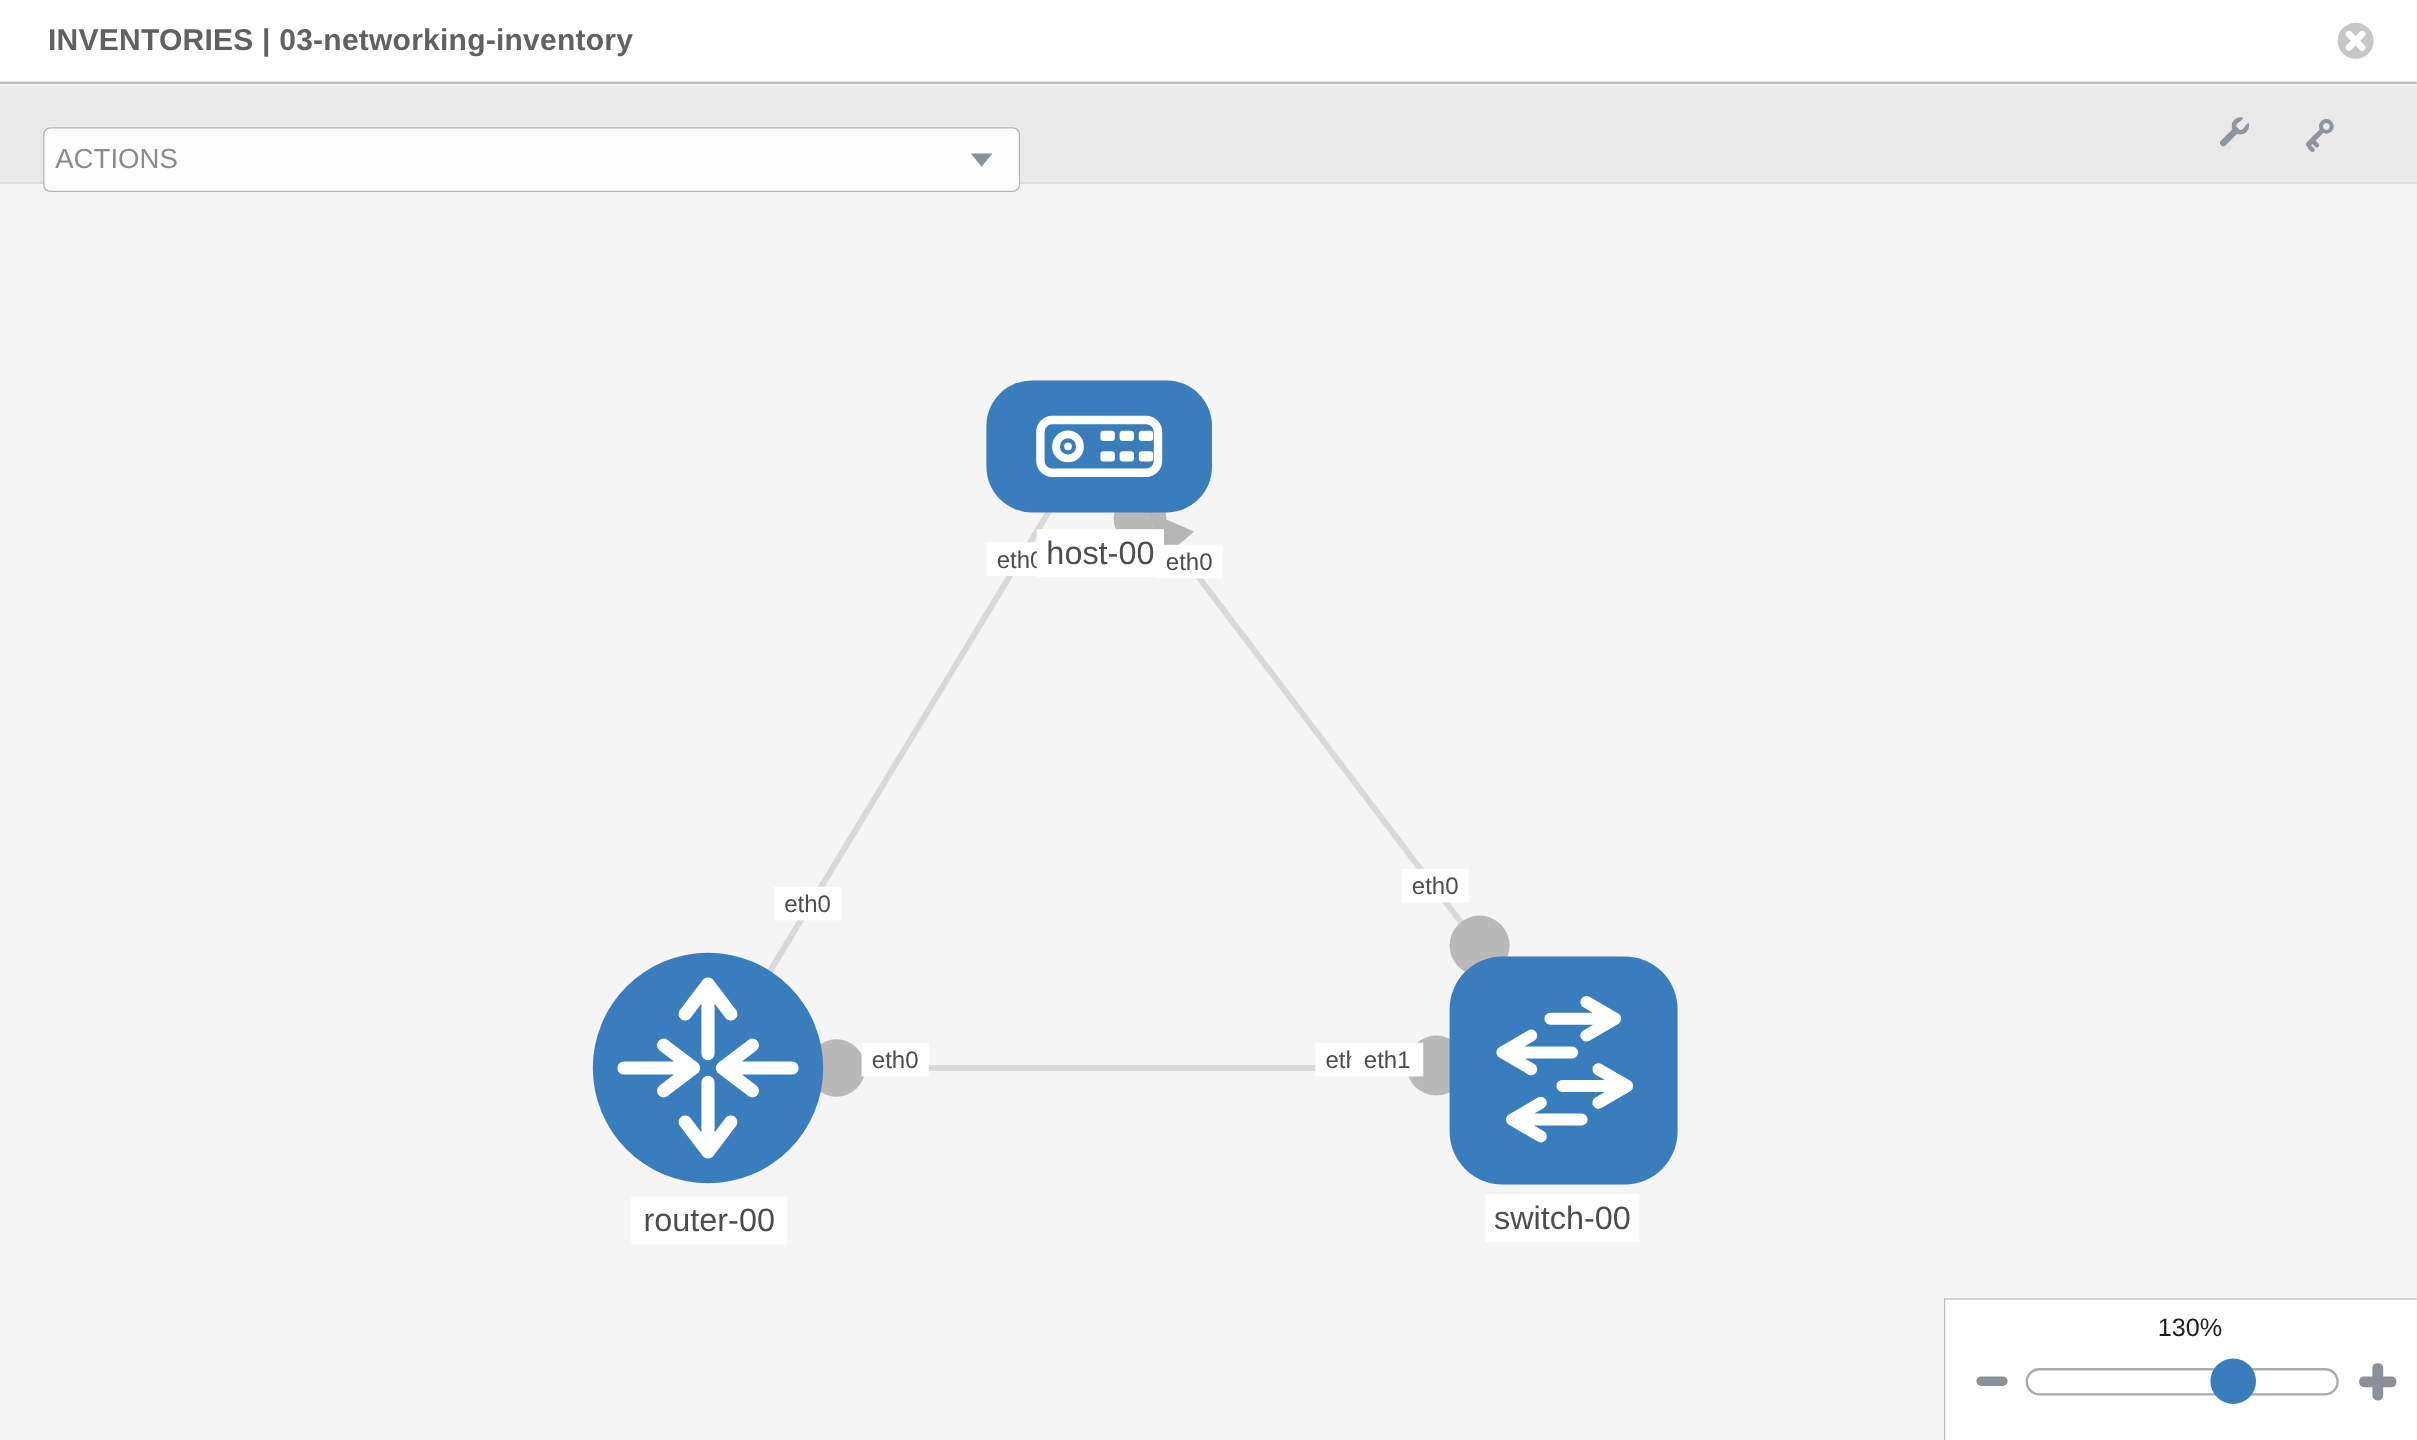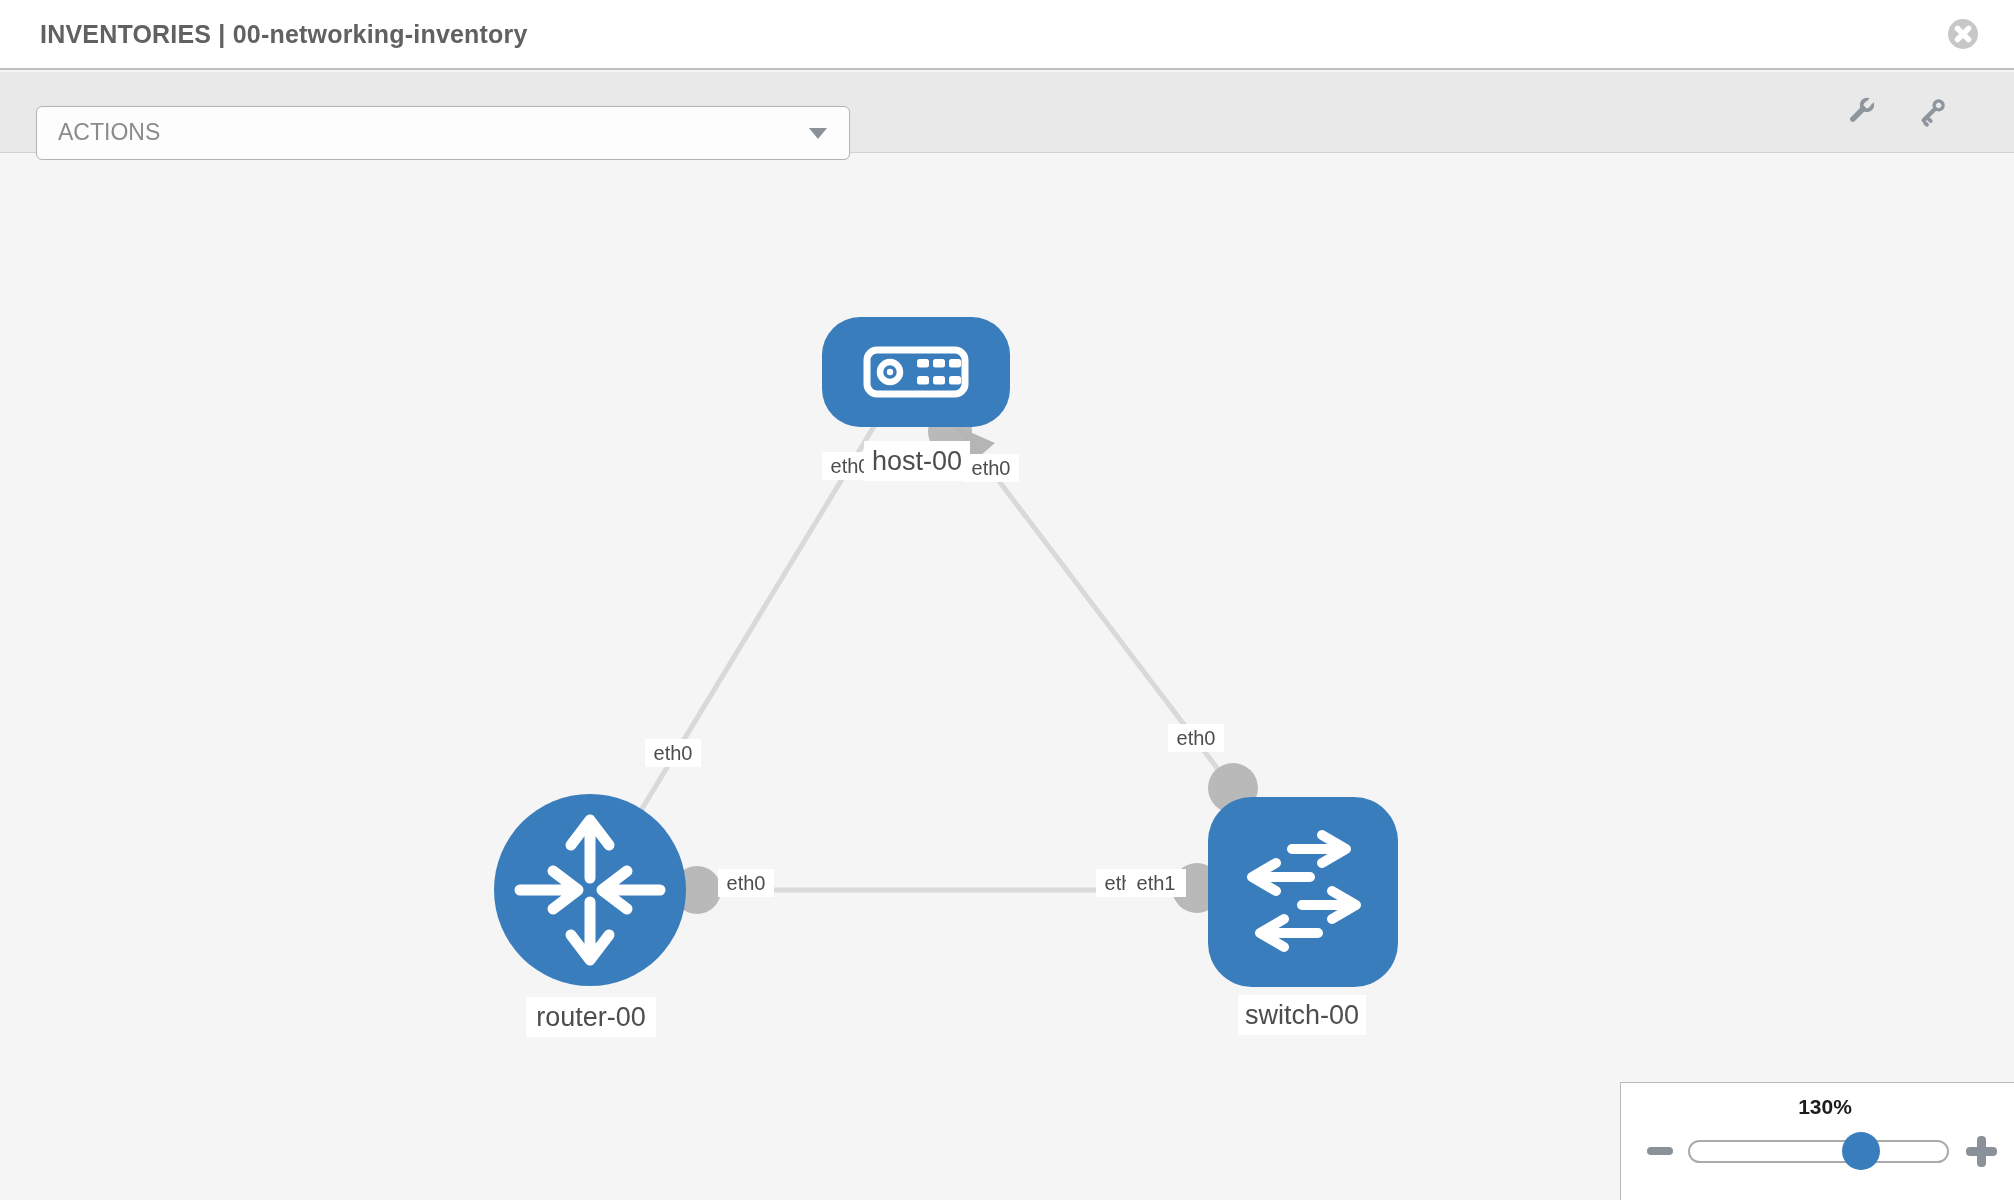--- a/index.html
+++ b/index.html
@@ -11,39 +11,39 @@
     background:#ffffff; border-bottom:2px solid #bfbfbf; z-index:10;
     display:flex; align-items:center; padding:0 34px 0 40px; }
   .header-title { font-size:25px; font-weight:bold; color:#616161; letter-spacing:0.2px; }
   .close-btn { margin-left:auto; width:34px; height:34px; cursor:pointer; }
 
   
   .toolbar { position:absolute; top:72px; left:0; width:2014px; height:81px;
     background:#e9e9e9; border-bottom:1px solid #d2d2d2; z-index:10;
     display:flex; align-items:center; padding:0 29px 0 36px; }
   .dd { height:54px; background:#fdfdfd; border:1px solid #b3b3b3; border-radius:6px;
-    display:flex; align-items:center; padding-left:21px; position:relative;
+    display:flex; align-items:center; padding-left:9px; position:relative;
     font-size:23px; color:#8b8b8b; cursor:pointer;margin-top:41px; }
   .dd-actions { width:814px; }
   .dd-search  { width:789px; }
   .dd-caret { position:absolute; right:22px; top:50%; margin-top:-5px;
     width:0; height:0; border-left:9px solid transparent; border-right:9px solid transparent;
     border-top:11px solid #8a9199; }
   .tool-icons { margin-left:auto; display:flex; align-items:center; gap:36px; margin-right:34px; }
   .tool-icon { width:36px; height:36px; cursor:pointer; }
 
   
   .topology-svg { position:absolute; top:0; left:0; z-index:1; }
   .node-label-text { font-size:27px; fill:#4d4d4d; }
   .if-label-text { font-size:20px; fill:#4d4d4d; }
 
   
   .zoom-panel { position:absolute; right:0; bottom:0; width:394px; height:118px;
     background:#ffffff; border-top:1px solid #b9b9b9; border-left:1px solid #b9b9b9;
-    z-index:20;font-weight:bold; }
+    z-index:20; }
   .zoom-level { position:absolute; top:12px; left:70px; width:268px;
     text-align:center; font-size:21px; color:#1c1c1c; }
   .zoom-row { position:absolute; top:46px; left:0; width:100%; height:44px;
     display:flex; align-items:center; padding:0 18px 0 26px; }
   .zoom-minus { width:27px; height:8px; background:#8a9199; border-radius:4px; cursor:pointer; }
   .zoom-track { position:relative; width:268px; height:23px; margin:0 17px 0 15px;
     background:#ffffff; border:2px solid #ababab; border-radius:12px; cursor:pointer; }
   .zoom-thumb { position:absolute; top:-10px; left:152px; width:38px; height:38px;
     border-radius:50%; background:#3a7dbd; cursor:pointer; }
   .zoom-plus { position:relative; width:31px; height:31px; cursor:pointer; }
@@ -137,21 +137,21 @@
 
     <rect x="526" y="997" width="130" height="40" fill="#ffffff"></rect>
     <text x="591" y="1026" text-anchor="middle" class="node-label-text">router-00</text>
 
     <rect x="1238" y="995" width="128" height="40" fill="#ffffff"></rect>
     <text x="1302" y="1024" text-anchor="middle" class="node-label-text">switch-00</text>
   </g>
 </svg>
 
 <div class="header">
-  <div class="header-title">INVENTORIES | 00-networking-inventory</div>
+  <div class="header-title">INVENTORIES | 03-networking-inventory</div>
   <svg class="close-btn" viewBox="0 0 34 34">
     <circle cx="17" cy="17" r="15" fill="#c7c7c7"></circle>
     <g stroke="#ffffff" stroke-width="5.5" stroke-linecap="round">
       <line x1="11.5" y1="11.5" x2="22.5" y2="22.5"></line>
       <line x1="22.5" y1="11.5" x2="11.5" y2="22.5"></line>
     </g>
   </svg>
 </div>
 
 <div class="toolbar">

